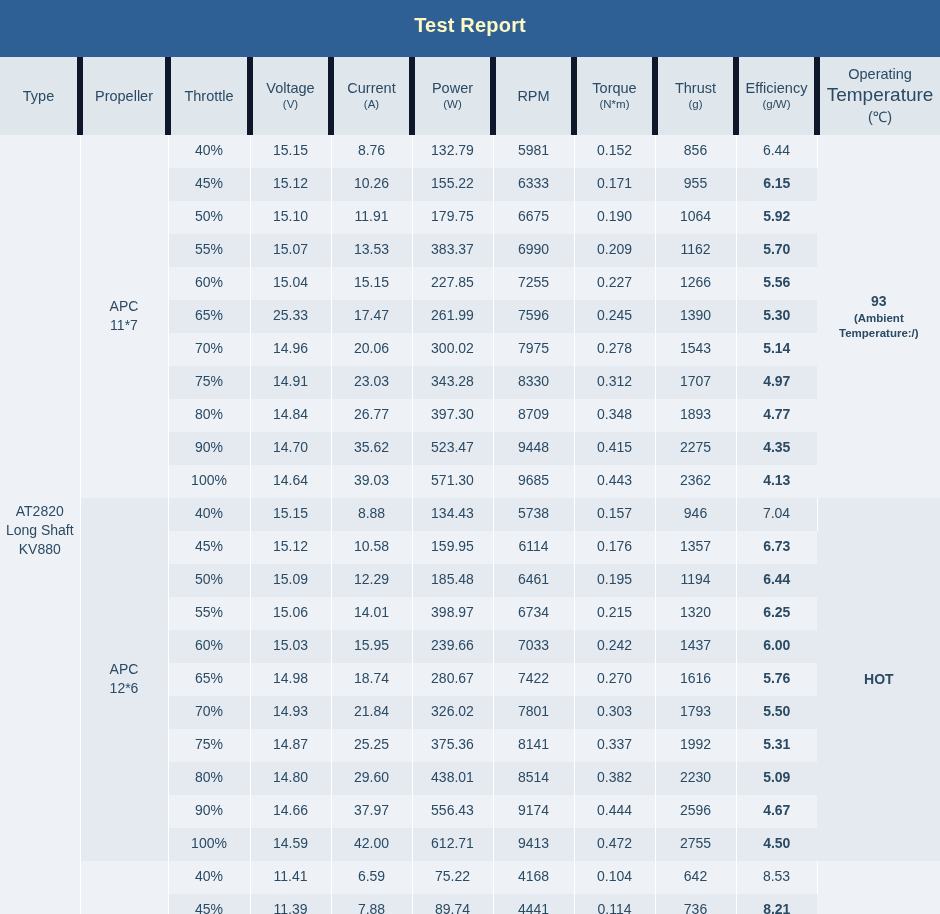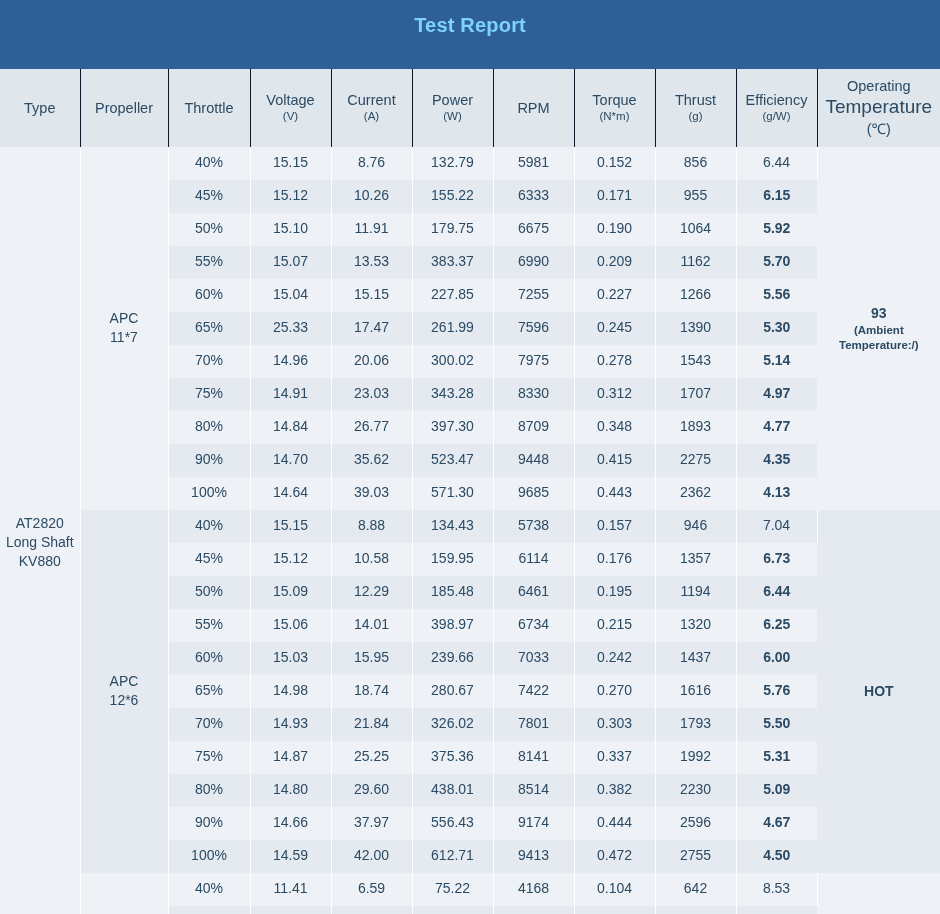--- a/index.html
+++ b/index.html
@@ -14,34 +14,34 @@
     color: #2b4a63;
     overflow: hidden;
   }
   .report {
     width: 940px;
     border-collapse: collapse;
     table-layout: fixed;
   }
   .title-bar {
     background: #2f6095;
-    color: #7dd3fc;
+    color: #fef9c3;
     font-size: 20px;
-    padding: 14px 0 32px 0;
+    padding: 14px 0 20px 0;
     letter-spacing: 0.2px;
   }
   .header-row th {
     background: #dfe6ec;
     color: #2b4a63;
     font-weight: normal;
     font-size: 14.5px;
     text-align: center;
     vertical-align: middle;
     padding: 8px 2px;
-    border-right: 1px solid #0f172a;
+    border-right: 6px solid #0f172a;
     line-height: 1.25;
   }
   .header-row th:last-child { border-right: none; }
 
   td {
     font-size: 14px;
     text-align: center;
     vertical-align: middle;
     color: #2b4a63;
     border-right: 1px solid #ffffff;

